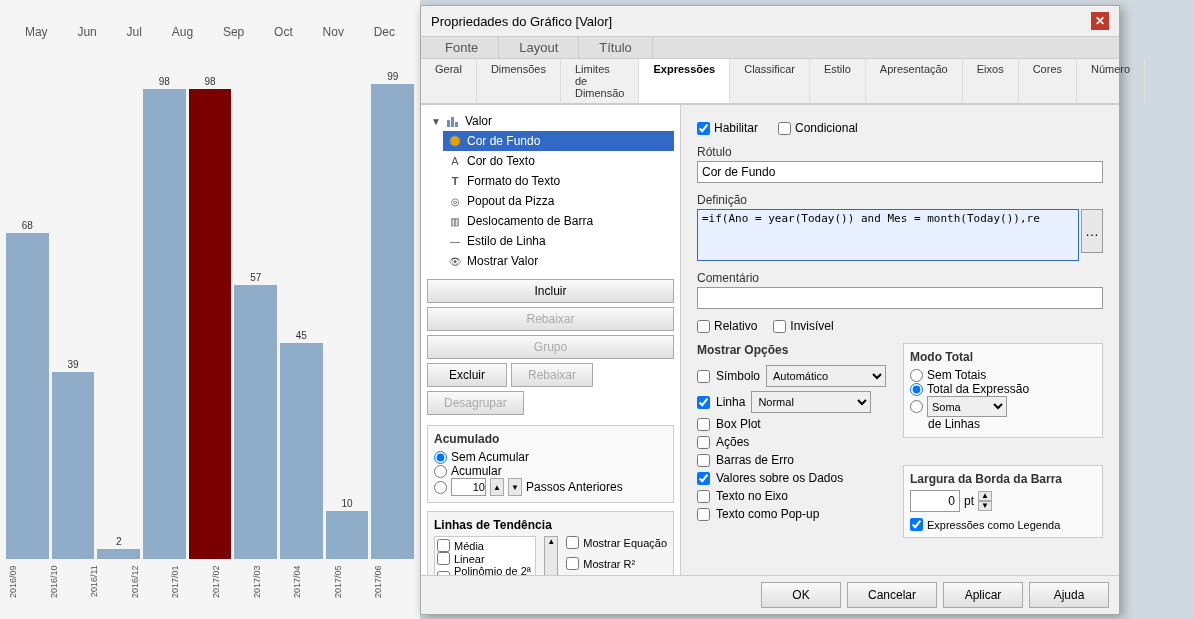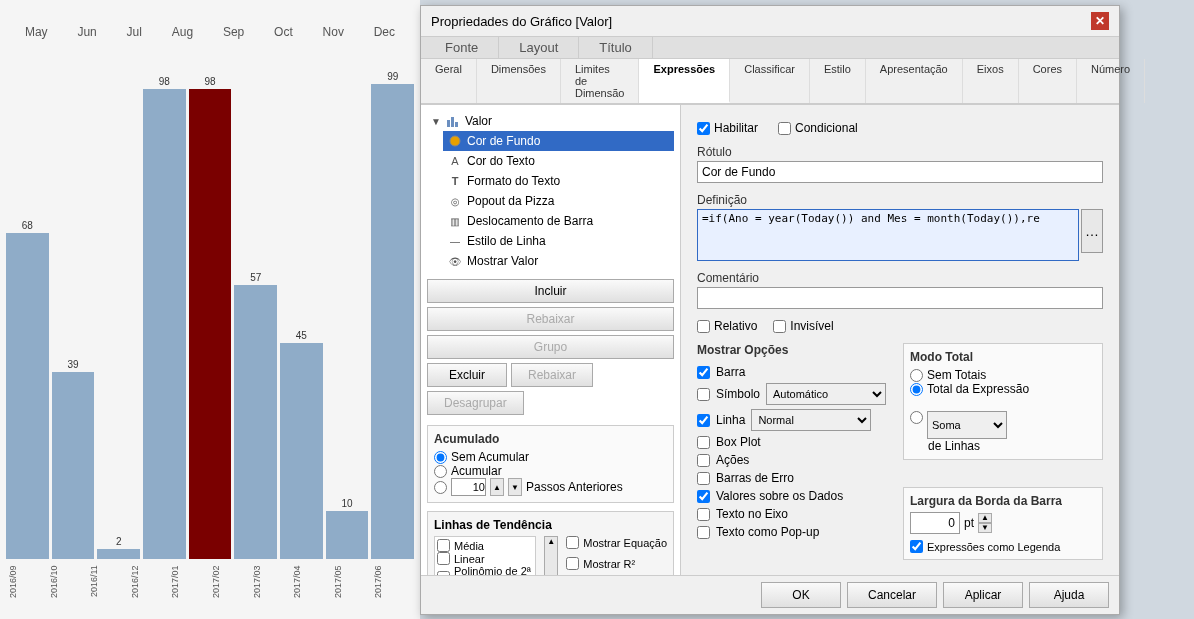--- a/index.html
+++ b/index.html
@@ -678,24 +678,20 @@
           <input type="checkbox" style="">
           <span>Invisível</span>
         </div>
       </div>
 
       <div style="display:flex; gap:8px; flex:1;">
 
         <div class="options-col">
           <div class="section-title">Mostrar Opções</div>
           <div class="option-row">
-            <input type="checkbox" checked="" style="">
-            <span>Barra</span>
-          </div>
-          <div class="option-row">
             <input type="checkbox" style="">
             <span>Símbolo</span>
             <select>
               <option>Automático</option>
             </select>
           </div>
           <div class="option-row">
             <input type="checkbox" checked="" style="">
             <span>Linha</span>
             <select>
@@ -735,21 +731,21 @@
             <div class="radio-row">
               <input type="radio" name="modo" style="">
               <span>Sem Totais</span>
             </div>
             <div class="radio-row">
               <input type="radio" name="modo" checked="" style="">
               <span>Total da Expressão</span>
             </div>
             <div class="radio-row" style="align-items:center; gap:4px;">
               <input type="radio" name="modo" style="">
-              <select style="height:28px; font-size:11px; width:80px; border:1px solid #999;margin-top:15px;">
+              <select style="height:21px; font-size:11px; width:80px; border:1px solid #999;">
                 <option>Soma</option>
               </select>
             </div>
             <div style="padding-left: 18px; font-size:12px;">
               <span>de Linhas</span>
             </div>
           </div>
 
           <div style="border:1px solid #ccc; padding:6px; background:#fafafa;margin-top:19px;">
             <div class="section-title">Largura da Borda da Barra</div>

